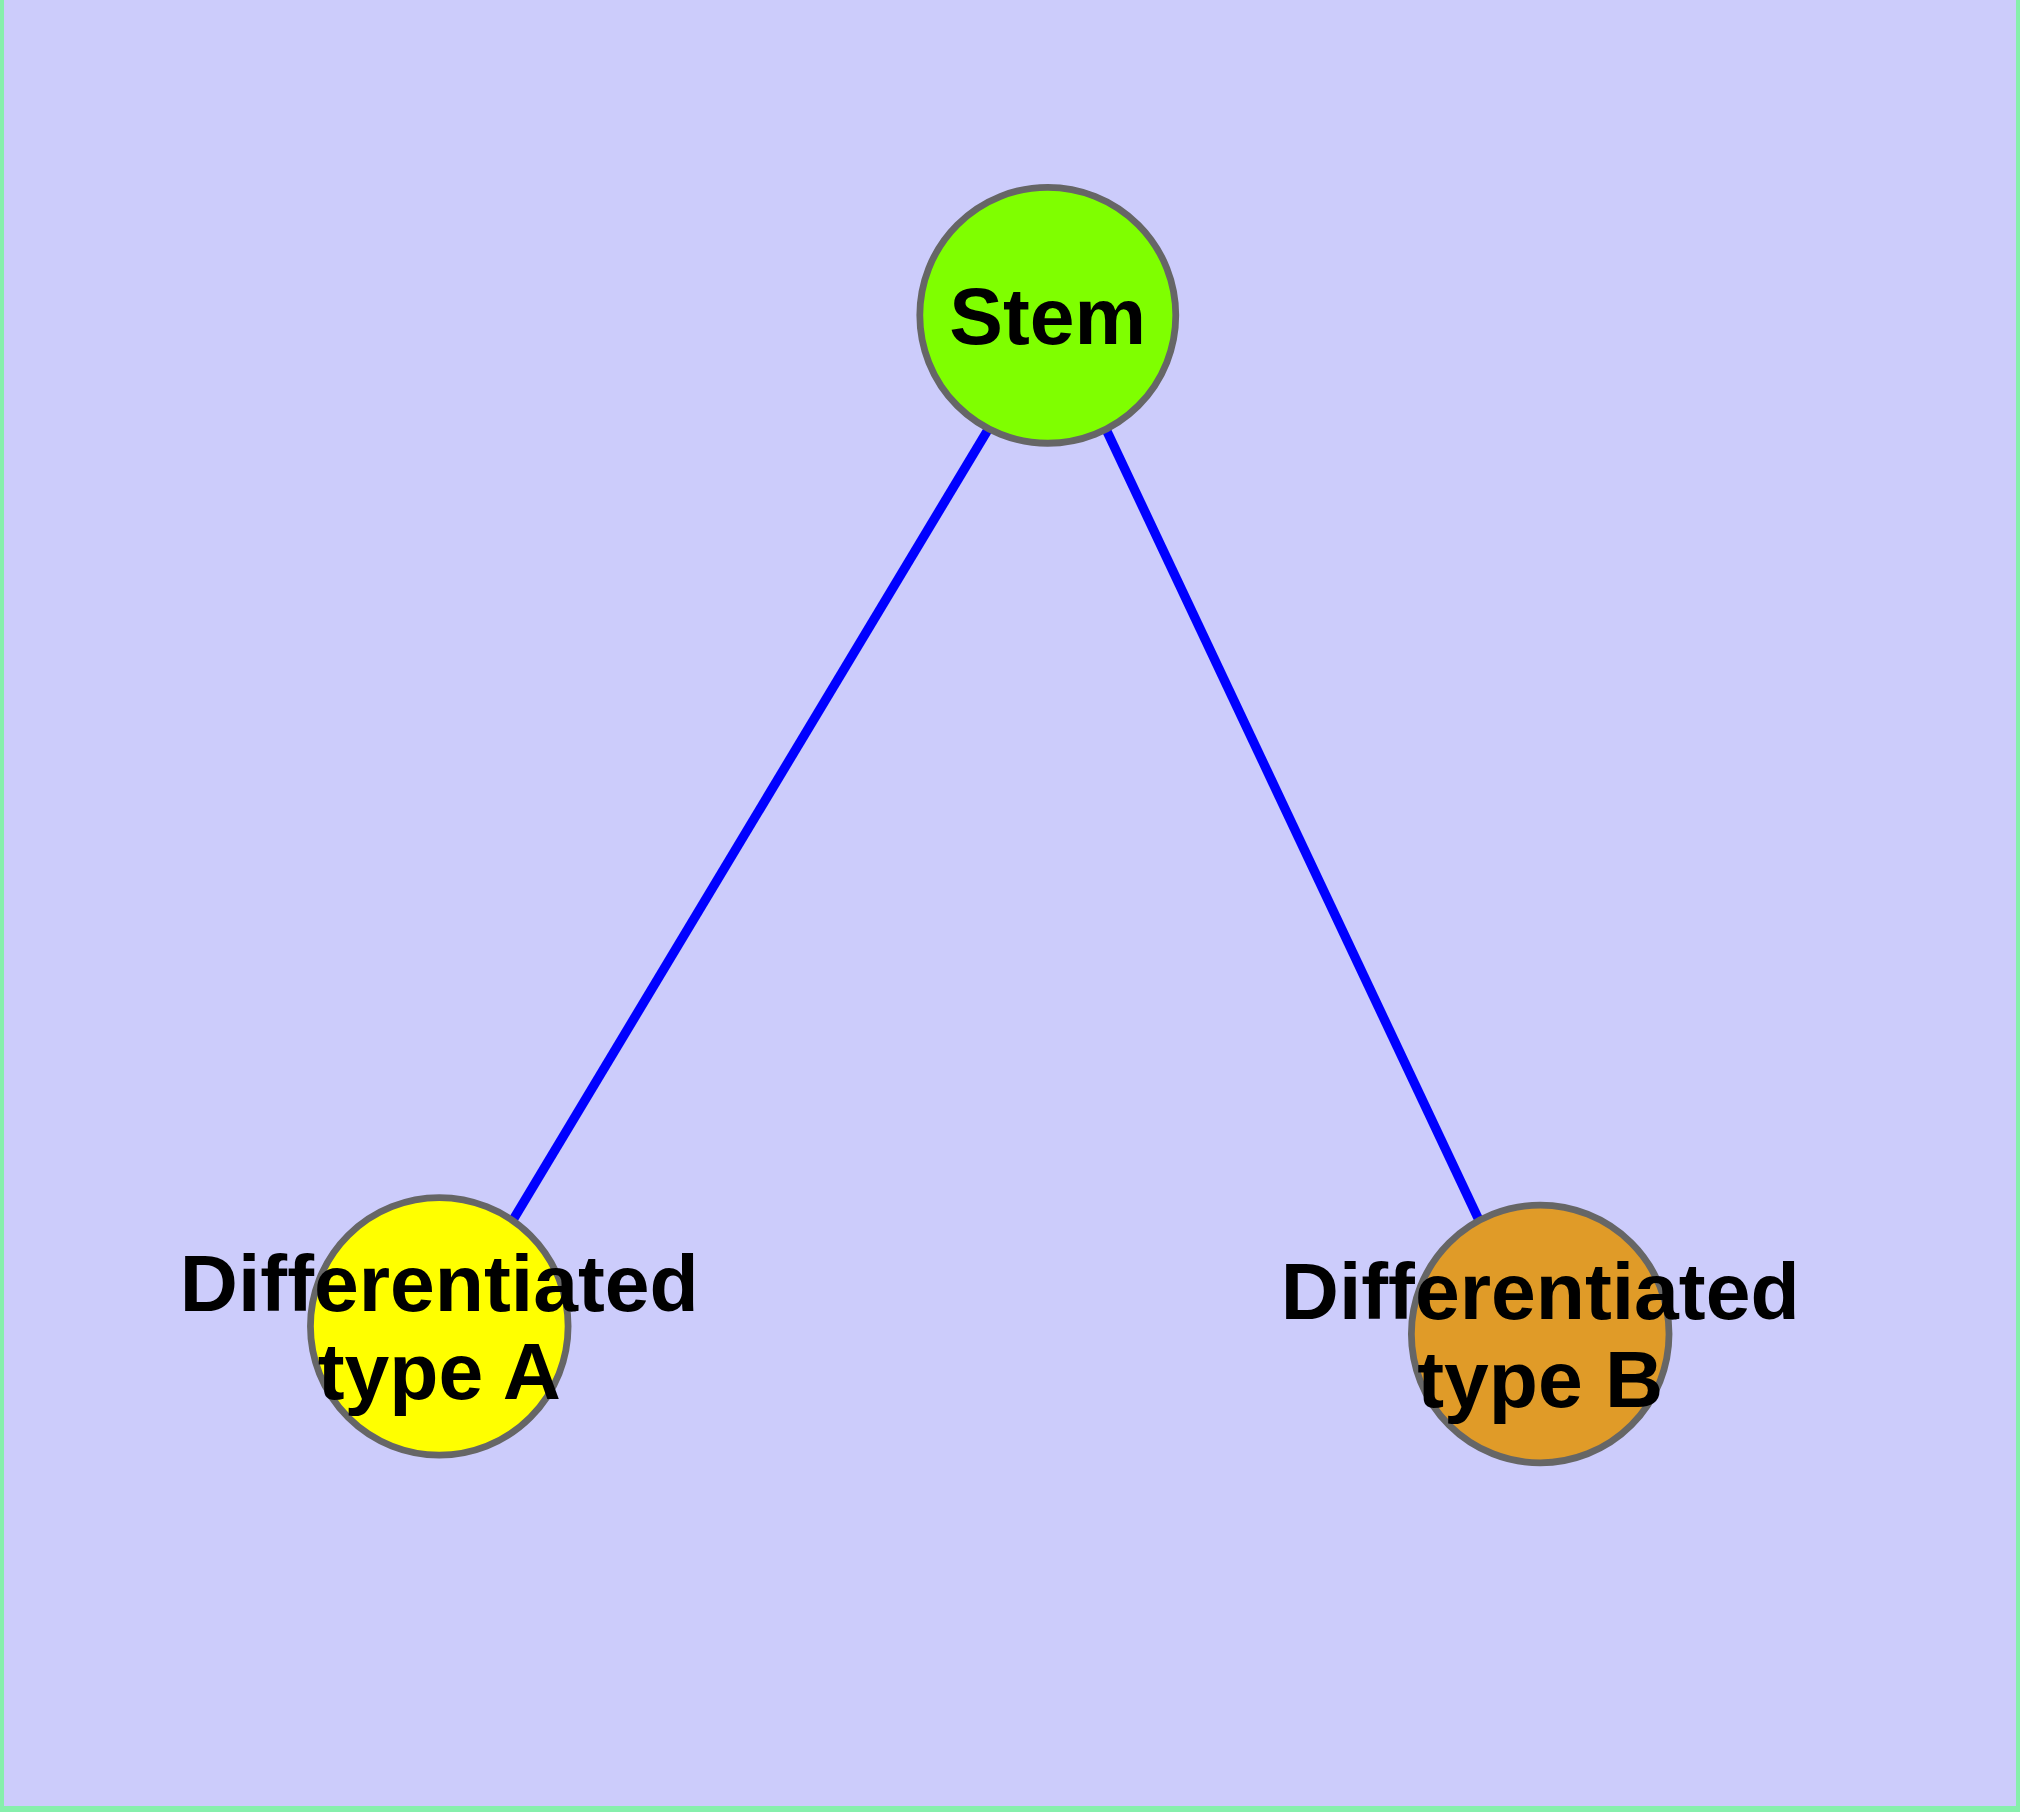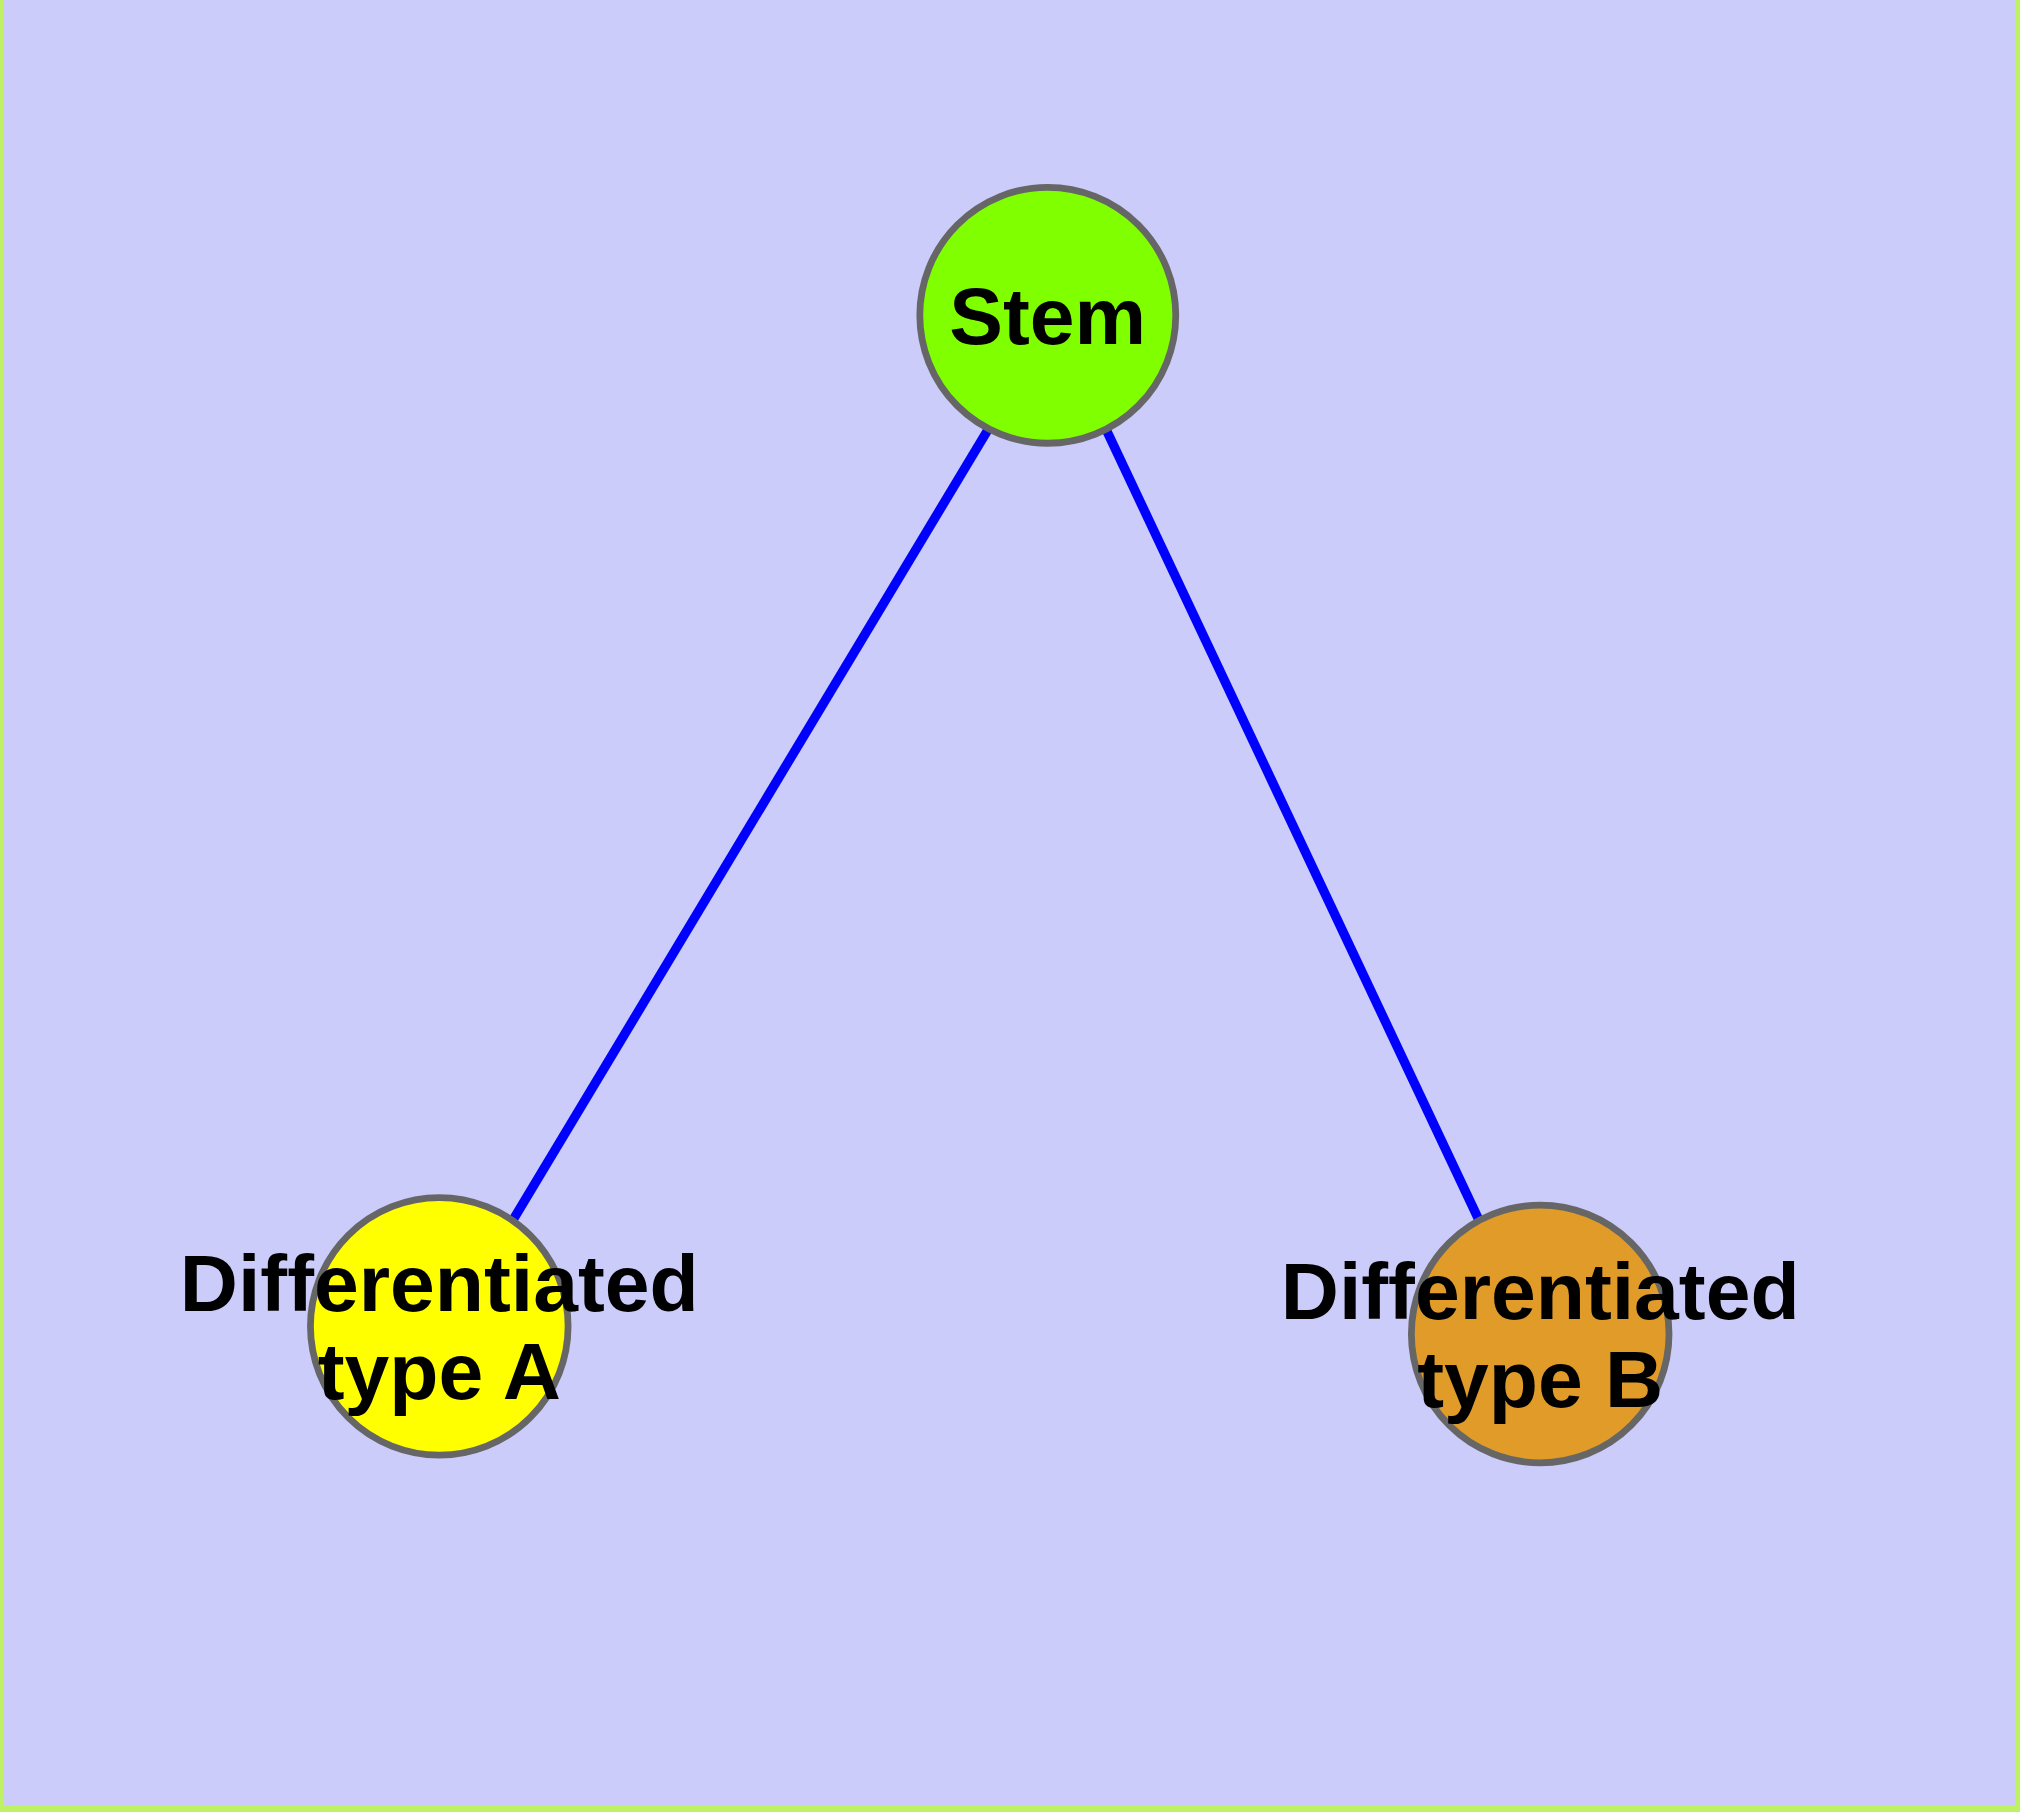--- a/index.html
+++ b/index.html
@@ -44,21 +44,21 @@
     line-height: 104px;
     fill: #000000;
     text-anchor: middle;
     dominant-baseline: auto;
     white-space: pre;
   }
 </style>
 </head>
 <body>
 
-<div id="graph-canvas" style="width: 2021px; height: 1812px; background: #bef264;">
+<div id="graph-canvas" style="width: 2021px; height: 1812px; background: #86efac;">
   <div id="graph-plot" style="background: rgb(204, 204, 251); width: 2012px; height: 1806px;"></div>
 
   <svg id="graph-svg" viewBox="0 0 2384 2138" xmlns="http://www.w3.org/2000/svg">
 
     <g id="edges-group">
       <line id="edge-0" stroke="#0000ff" stroke-width="11" stroke-linecap="butt" x1="1166" y1="506" x2="604" y2="1441"></line>
       <line id="edge-1" stroke="#0000ff" stroke-width="11" stroke-linecap="butt" x1="1304" y1="505" x2="1744" y2="1438"></line>
     </g>
 
     <g id="nodes-group">

